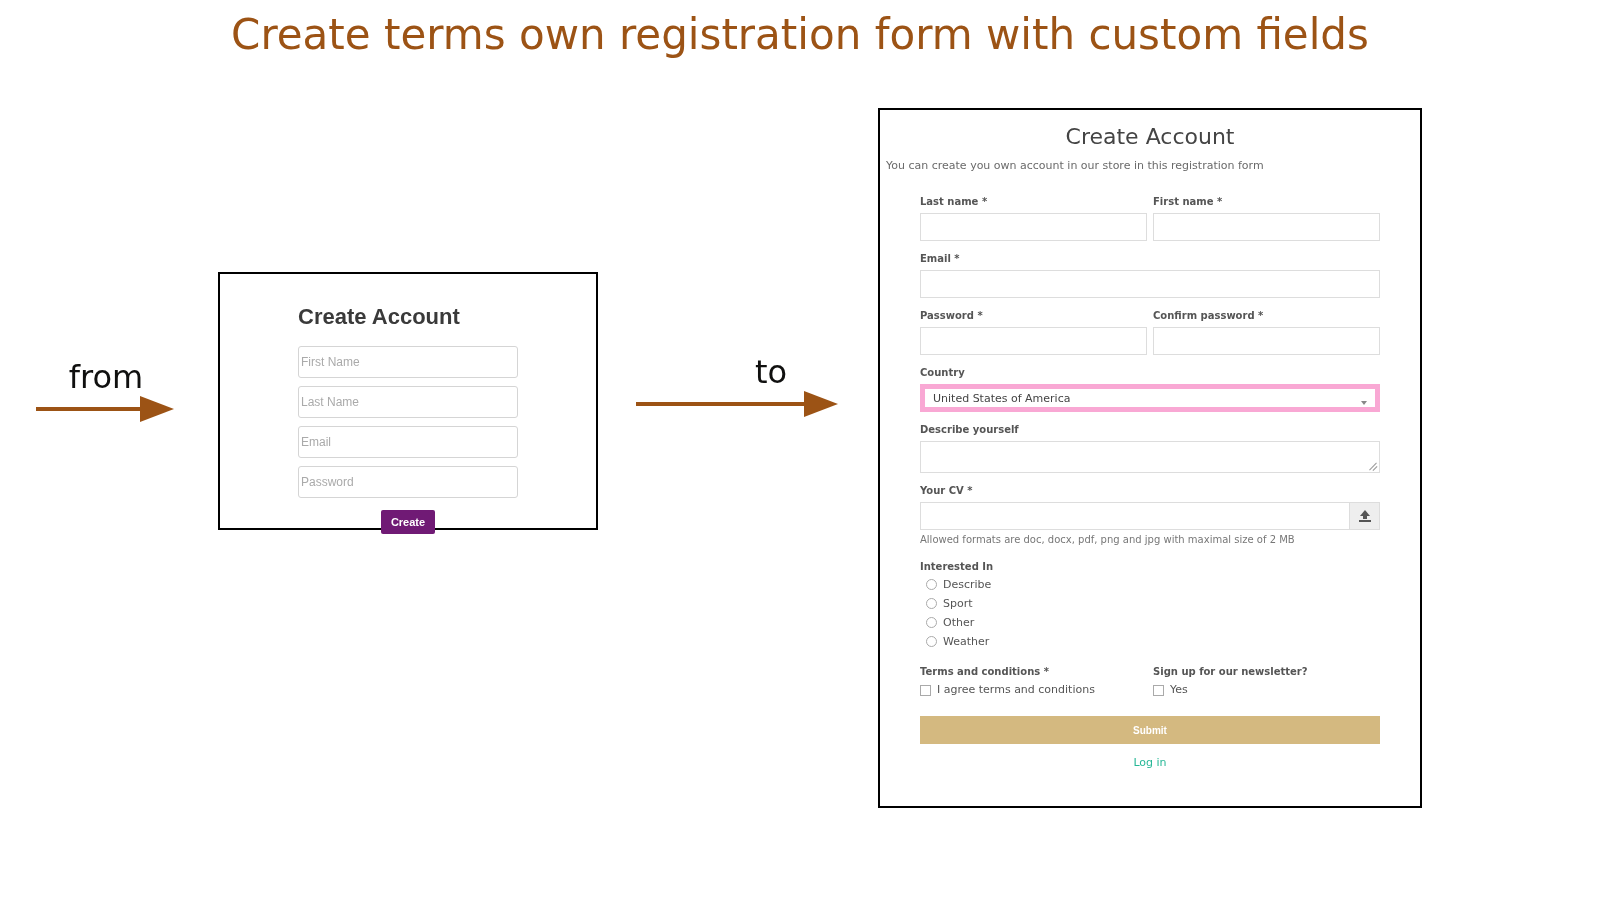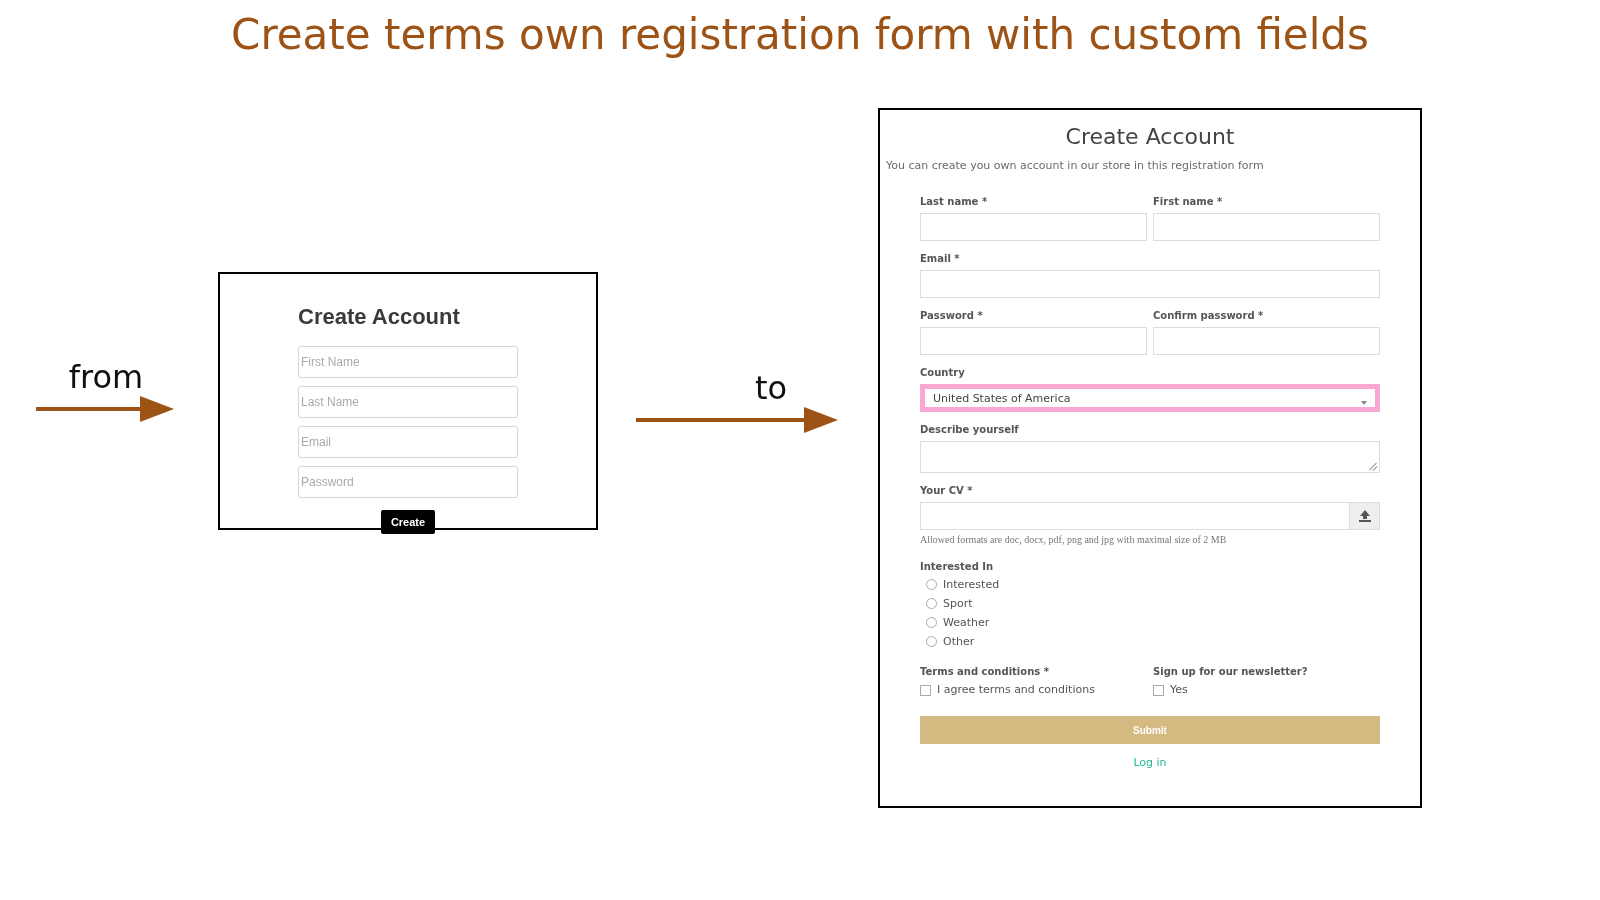--- a/index.html
+++ b/index.html
@@ -77,21 +77,21 @@
     font-size: 12px;
     color: #888;
   }
   .simple-form input::placeholder { color: #aaa; }
   .simple-create-btn {
     display: block;
     margin: 4px auto 0 auto;
     width: 54px;
     height: 24px;
     line-height: 22px;
-    background: #000000;
+    background: #701a75;
     color: #fff;
     font-size: 11px;
     font-weight: 600;
     border: none;
     border-radius: 2px;
     text-align: center;
   }
 
   
   .ext-form {
@@ -227,21 +227,20 @@
     position: absolute;
     left: 0; bottom: 0;
     width: 12px; height: 2px;
     background: #555;
   }
 
   .hint {
     font-size: 10px;
     color: #777;
     margin-top: 4px;
-    font-family: Liberation Serif, serif;
   }
 
   .radio-item {
     display: flex;
     align-items: center;
     gap: 6px;
     font-size: 11px;
     color: #555;
     margin: 6px 0 0 6px;
   }
@@ -292,21 +291,21 @@
 <h1 class="page-title">Create terms own registration form with custom fields</h1>
 
 <div class="arrow-group" style="left:36px; top:358px;">
   <div class="arrow-label">from</div>
   <div class="arrow">
     <div class="shaft"></div>
       <div class="head"></div>
   </div>
 </div>
 
-<div class="arrow-group" style="left:636px; top:369px;">
+<div class="arrow-group" style="left:636px; top:353px;">
   <div class="arrow-label" style="padding-left:60px;">to</div>
   <div class="arrow arrow-wide">
     <div class="shaft"></div>
       <div class="head"></div>
   </div>
 </div>
 
 <div class="simple-form">
   <h2>Create Account</h2>
   <input type="text" placeholder="First Name" style="">
@@ -374,33 +373,33 @@
             </span>
         </div>
       </div>
       <div class="hint">Allowed formats are doc, docx, pdf, png and jpg with maximal size of 2 MB</div>
     </div>
 
     <div class="fld" style="margin-top:16px;">
       <span class="fld-label">Interested In</span>
       <div class="radio-item">
         <span class="radio"></span>
-        <span>Interested</span>
+        <span>Describe</span>
       </div>
       <div class="radio-item">
         <span class="radio"></span>
         <span>Sport</span>
       </div>
       <div class="radio-item">
         <span class="radio"></span>
-        <span>Weather</span>
+        <span>Other</span>
       </div>
       <div class="radio-item">
         <span class="radio"></span>
-        <span>Other</span>
+        <span>Weather</span>
       </div>
     </div>
 
     <div class="row" style="margin-top:18px;">
       <div class="col">
         <span class="fld-label">Terms and conditions *</span>
         <div class="check-item">
           <span class="checkbox"></span>
           <span>I agree terms and conditions</span>
         </div>

